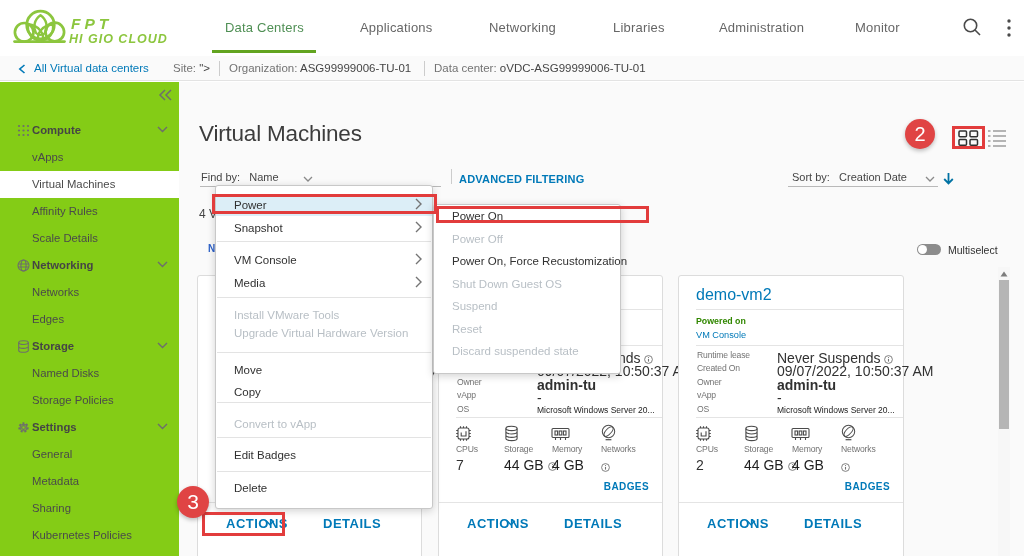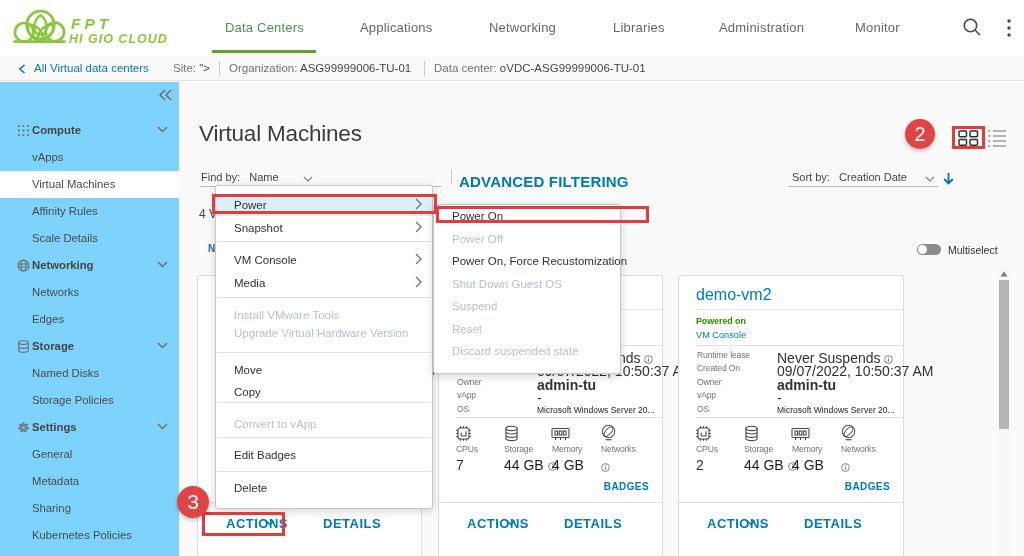--- a/index.html
+++ b/index.html
@@ -10,21 +10,21 @@
   
   #hdr { position:absolute; left:0; top:0; width:1024px; height:56px; background:#fff; }
   .nav { position:absolute; top:0; height:56px; line-height:56px; font-size:13px; color:#666; letter-spacing:.2px; }
   .nav.active { color:#4f8f54; }
   #navline { position:absolute; left:212px; top:50px; width:104px; height:3px; background:#62a420; }
   
   #crumb { position:absolute; left:0; top:56px; width:1024px; height:25px; background:#fafafa; border-bottom:1px solid #e3e3e3; font-size:11.5px; }
   .cr { position:absolute; top:0; height:25px; line-height:25px; white-space:nowrap; }
   .vsep { position:absolute; top:5px; height:15px; width:1px; background:#cccccc; }
   
-  #side { position:absolute; left:0; top:82px; width:179px; height:474px; background:#7dd3fc; }
+  #side { position:absolute; left:0; top:82px; width:179px; height:474px; background:#84cc16; }
   .srow { position:absolute; left:0; width:179px; height:27px; line-height:27px; font-size:11.3px; color:#4a4a4a; }
   .srow .t { position:absolute; left:32px; }
   .srow.hd .t { font-weight:bold; color:#454545; font-size:11.3px; }
   .srow.sel { background:#fff; }
   .schev { position:absolute; left:157px; top:9px; }
   .sicon { position:absolute; left:17px; top:7px; width:13px; height:13px; }
   
   #main { position:absolute; left:179px; top:82px; width:845px; height:474px; background:#fafafa; }
   h1 { position:absolute; left:199px; top:121px; font-size:22.5px; font-weight:400; color:#3c3c3c; letter-spacing:-.2px; }
   .link { color:#0079b8; }
@@ -191,21 +191,21 @@
 
   <div id="main"></div>
   <h1>Virtual Machines</h1>
 
   <div class="abs" style="left:201px;top:171px;font-size:11px;color:#454545">Find by:&nbsp;&nbsp; Name</div>
   <svg class="abs" style="left:303px;top:176px" width="10" height="6" viewBox="0 0 10 6" fill="none" stroke="#8a8a8a" stroke-width="1.3">
       <path d="M1 1 L5 5 L9 1"></path>
     </svg>
   <div class="abs" style="left:200px;top:186px;width:241px;height:1px;background:#b9b9b9"></div>
   <div class="vsep" style="left:451px;top:169px"></div>
-  <div class="abs caps" style="left:459px;top:173px;font-size:15px;font-weight:bold;color:#0079b8;letter-spacing:.2px">Advanced Filtering</div>
+  <div class="abs caps" style="left:459px;top:173px;font-size:11px;font-weight:bold;color:#0079b8;letter-spacing:.2px">Advanced Filtering</div>
   <div class="abs" style="left:792px;top:171px;font-size:11px;color:#454545">Sort by:&nbsp;&nbsp; Creation Date</div>
   <svg class="abs" style="left:925px;top:176px" width="10" height="6" viewBox="0 0 10 6" fill="none" stroke="#8a8a8a" stroke-width="1.3">
       <path d="M1 1 L5 5 L9 1"></path>
     </svg>
   <div class="abs" style="left:788px;top:186px;width:150px;height:1px;background:#b9b9b9"></div>
   <svg class="abs" style="left:943px;top:172px" width="11" height="13" viewBox="0 0 11 13" fill="none" stroke="#0072a3" stroke-width="1.8">
       <path d="M5.5 1 V11 M1.2 7 L5.5 11.4 L9.8 7"></path>
     </svg>
 
   <div class="rcirc" style="left:905px;top:119px;width:30px;height:30px;line-height:30px;font-size:20px">2</div>

